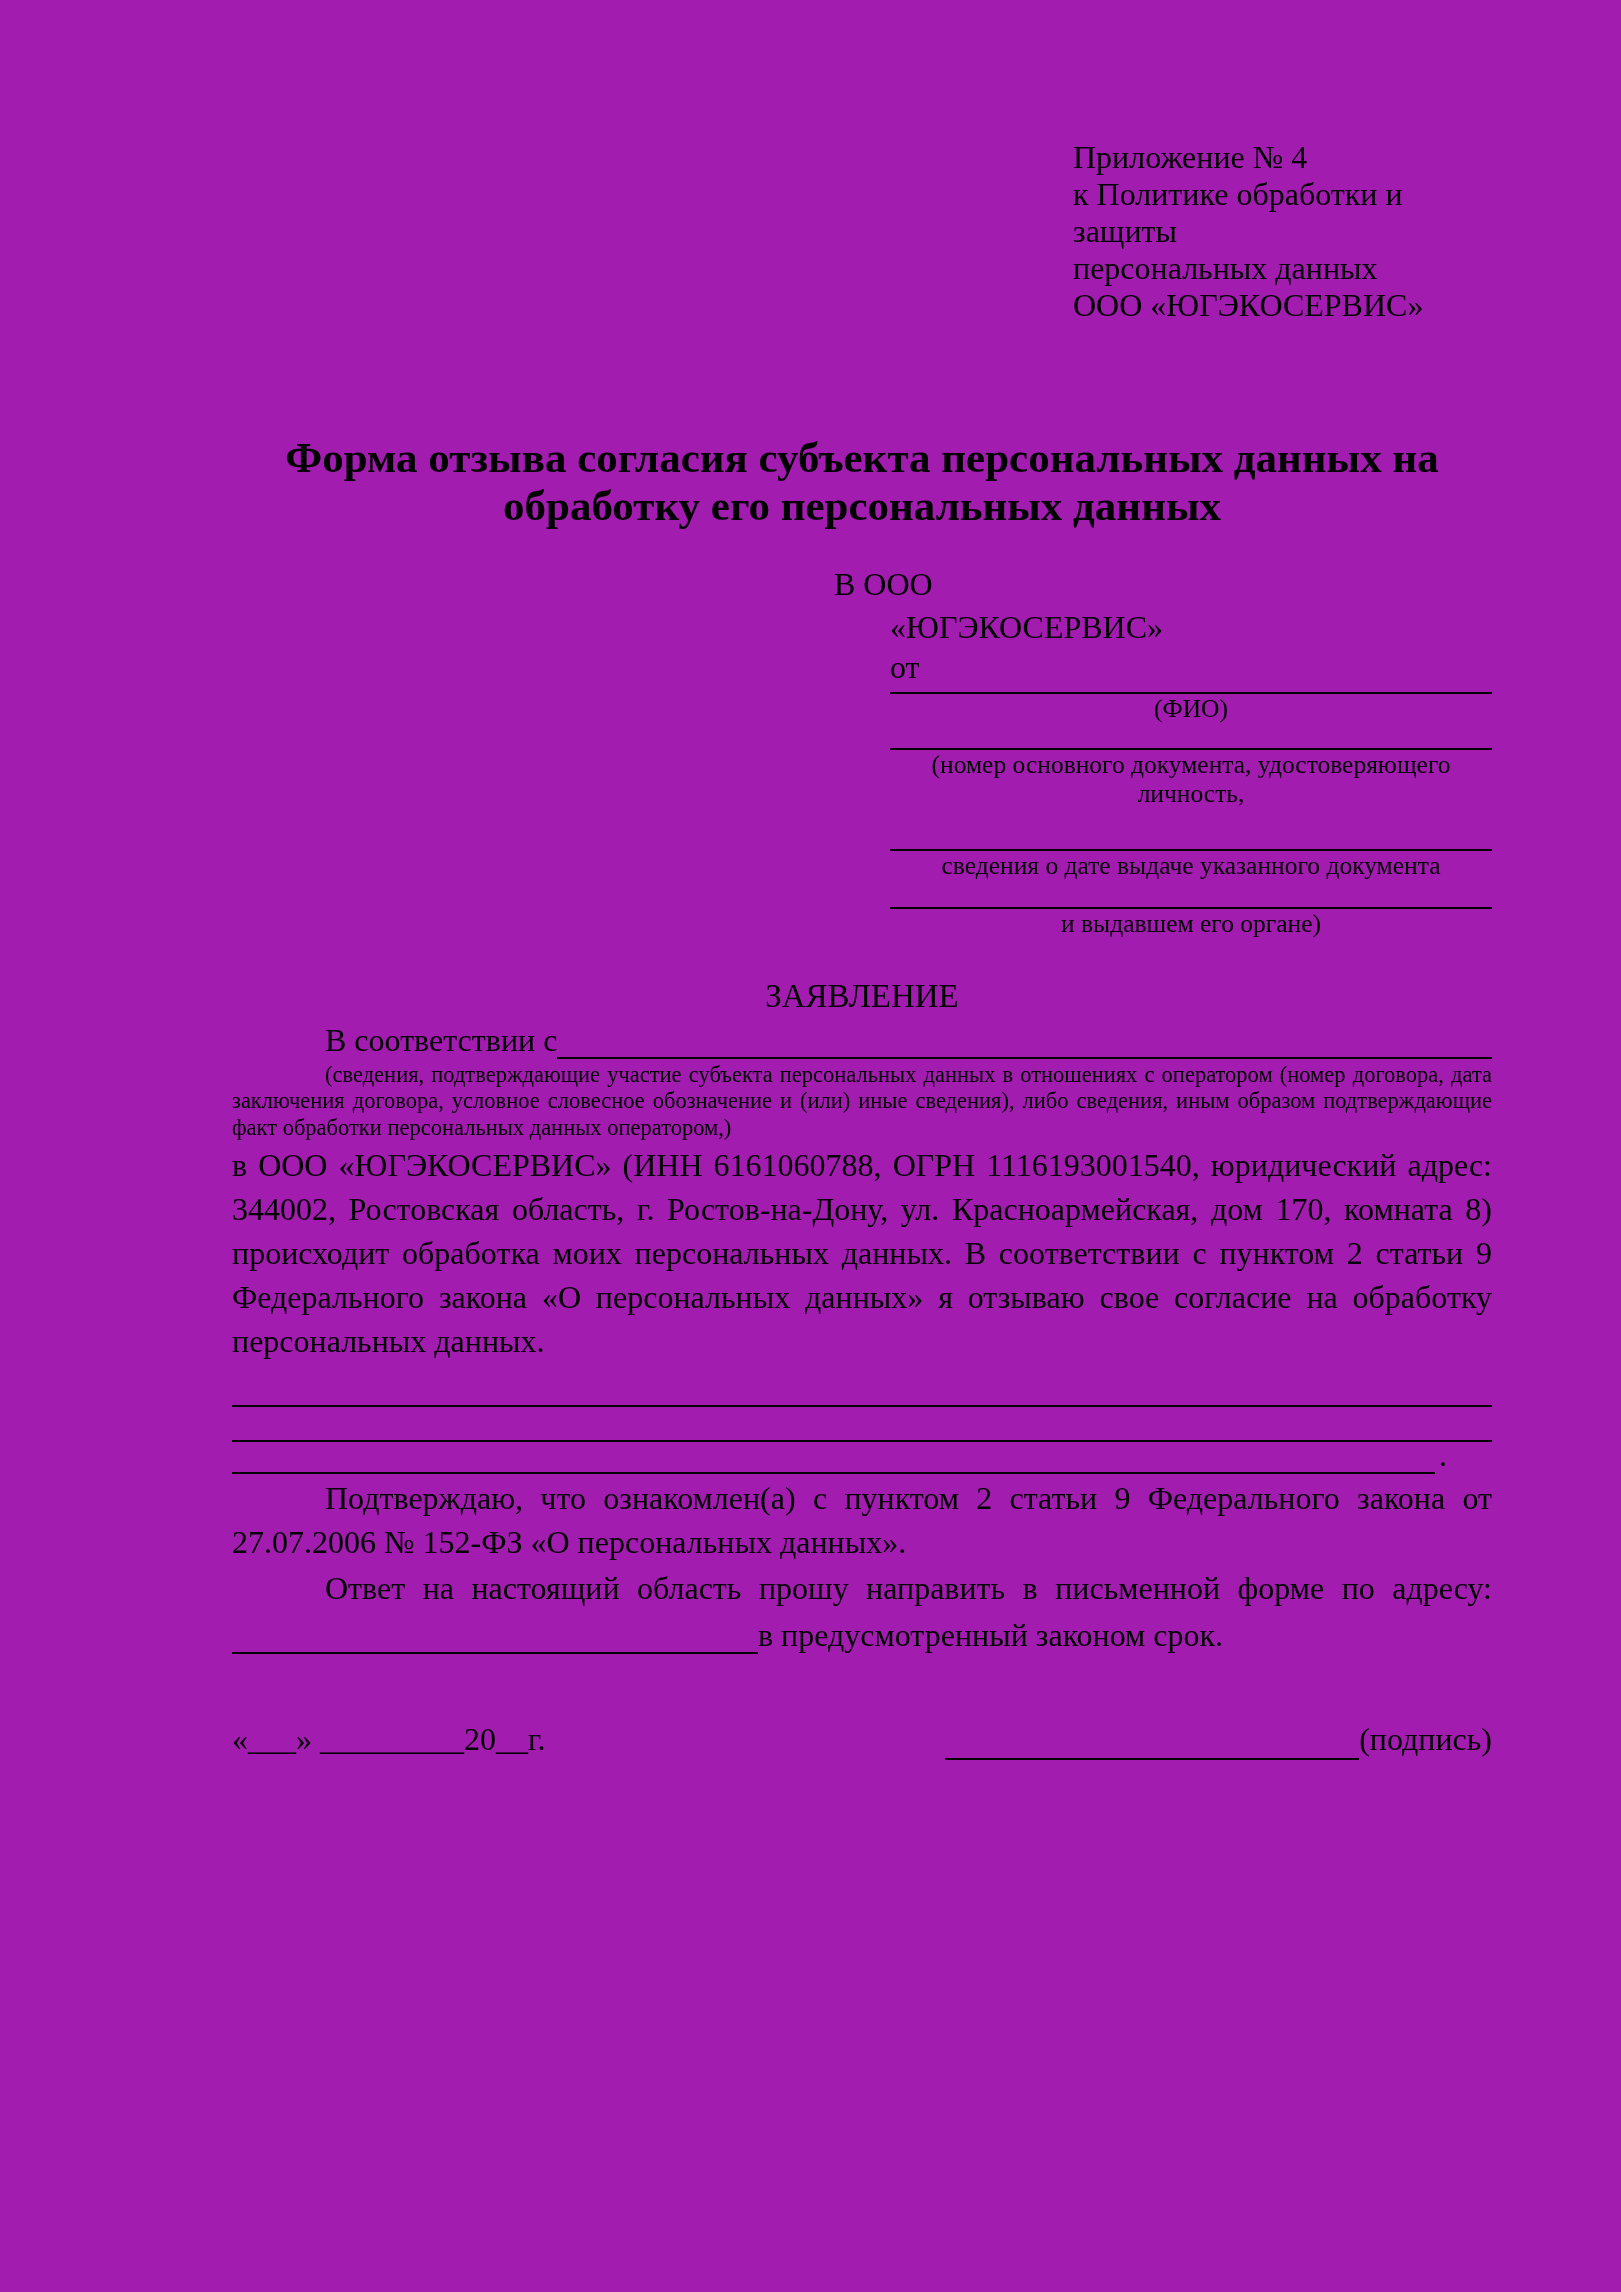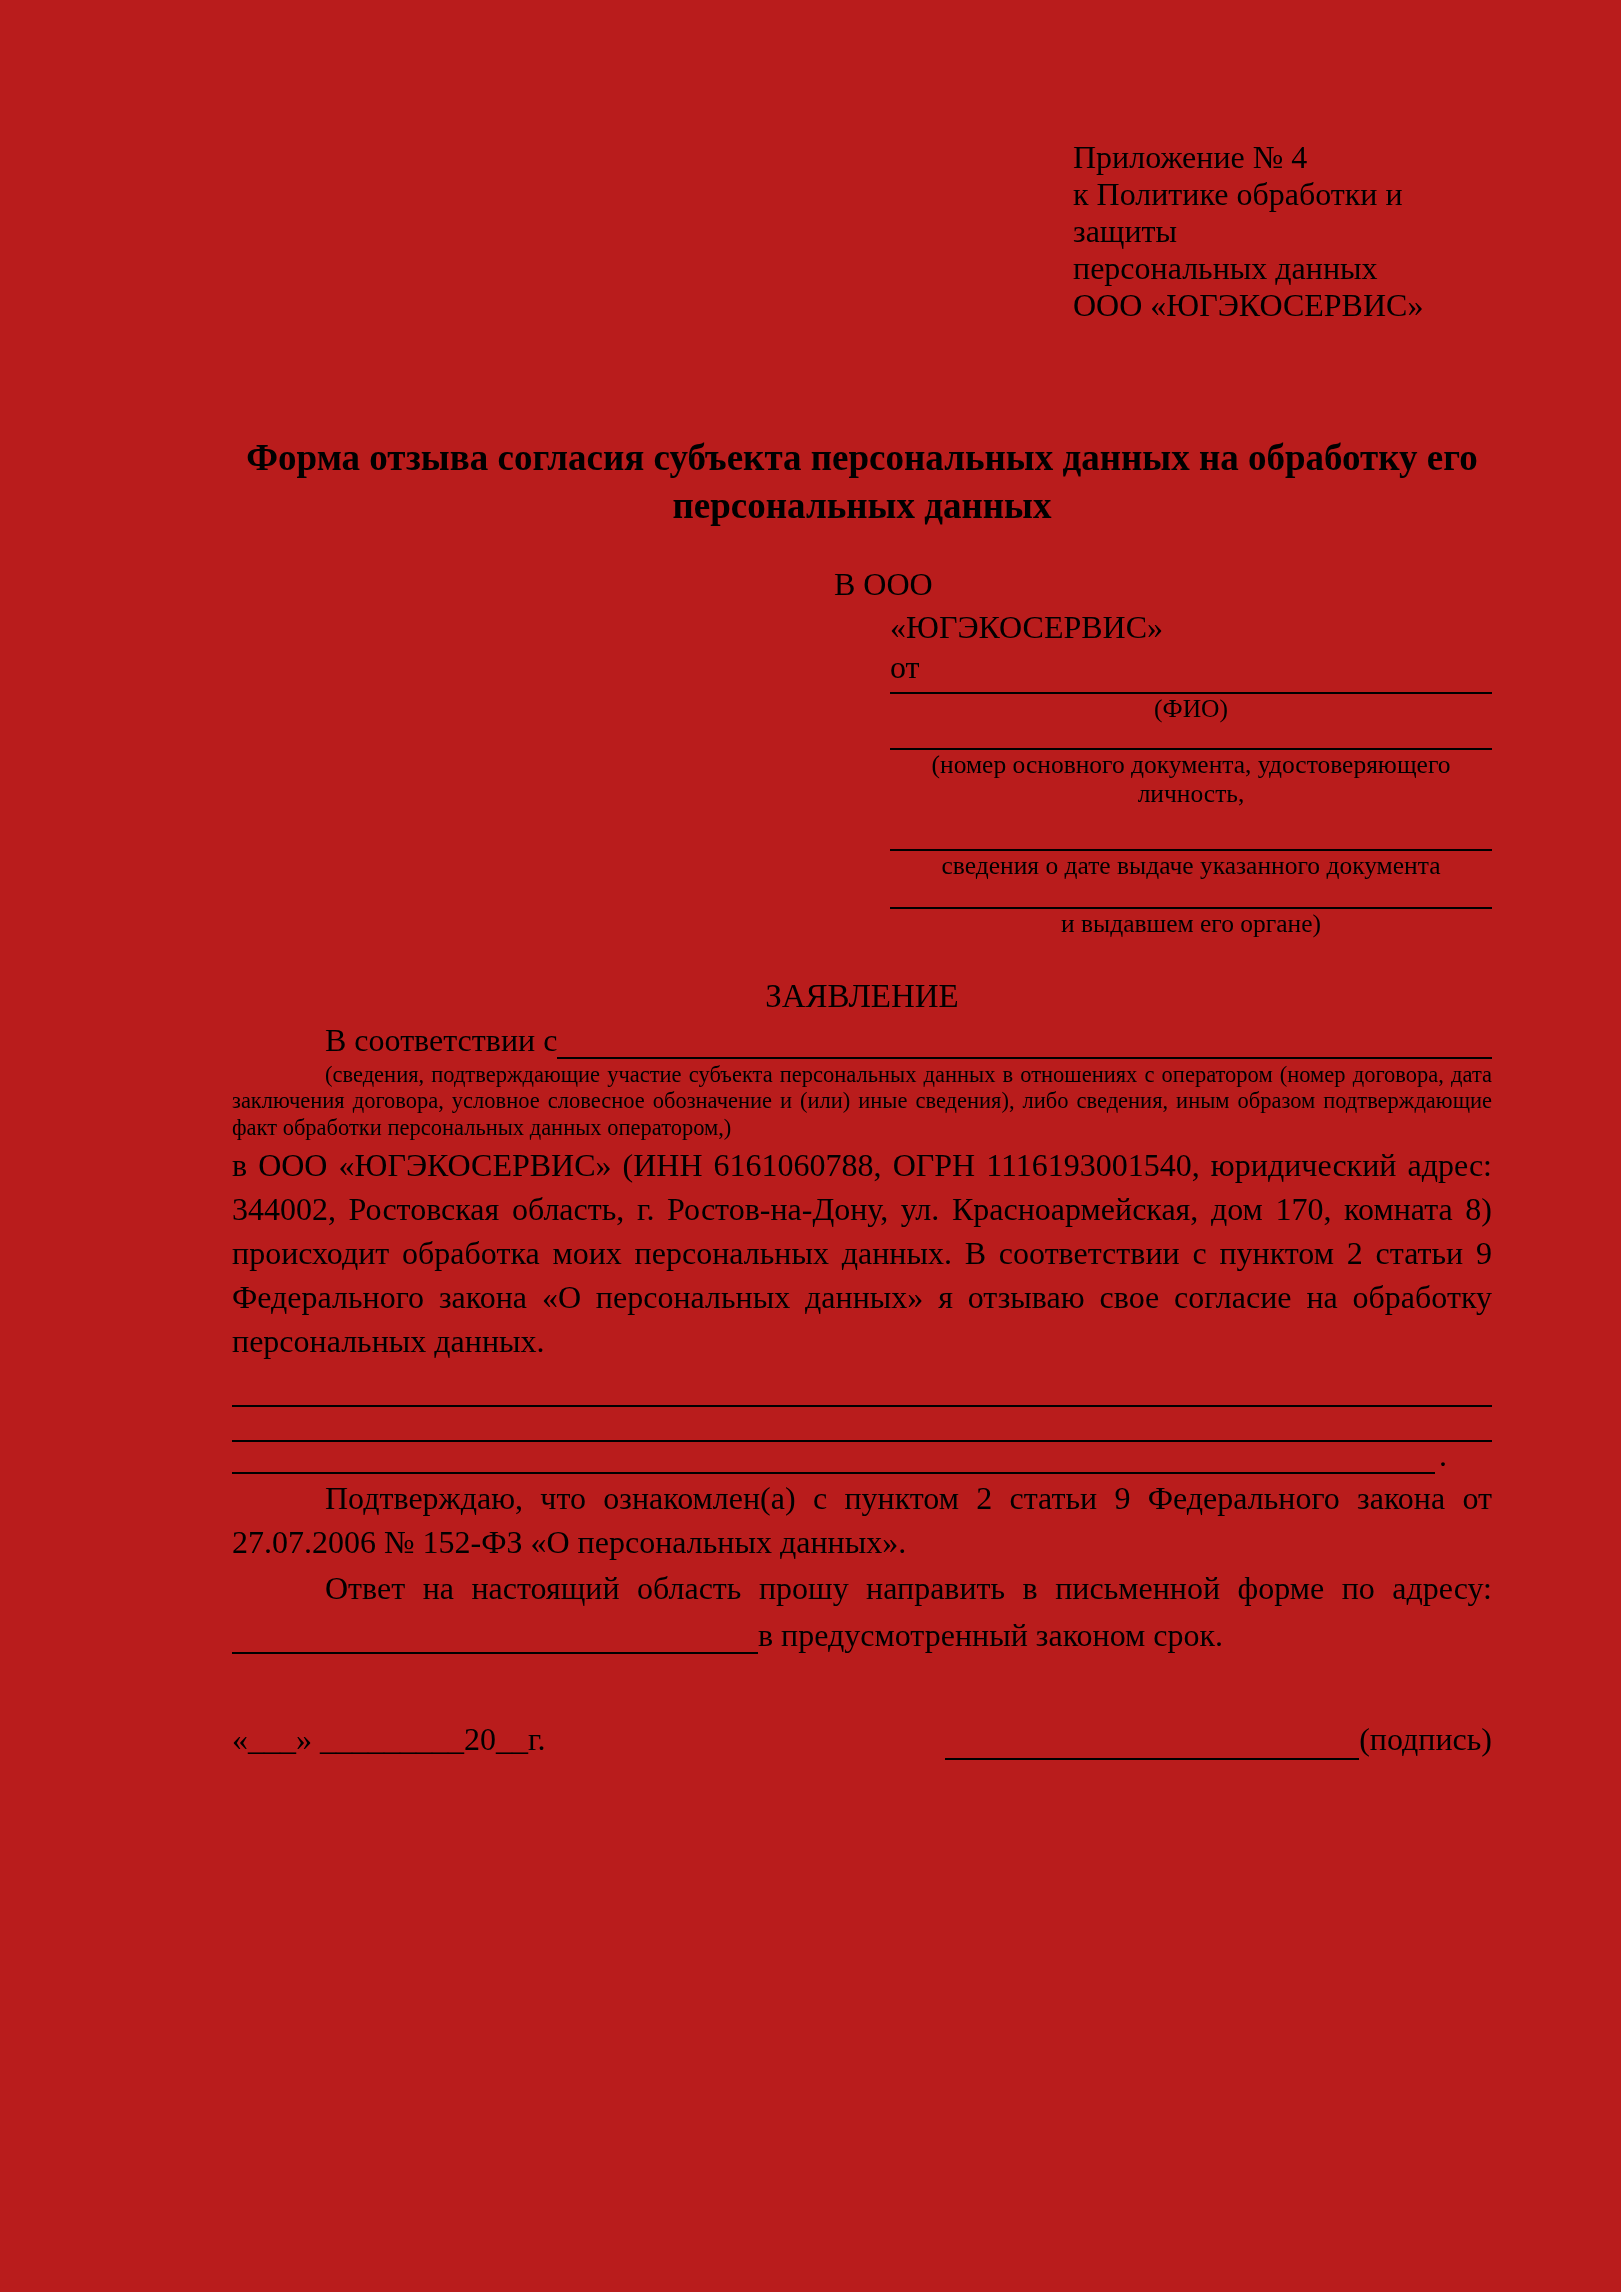--- a/index.html
+++ b/index.html
@@ -1,35 +1,35 @@
 <!DOCTYPE html>
 <html><head>
 <meta charset="utf-8">
 <style>
   * { margin:0; padding:0; box-sizing:border-box; }
   html,body { background:#e8e8e8; }
   .page {
     position:relative;
     width:1621px; height:2293px;
     margin:0 auto;
-    background:#b91c1c;
+    background:#a21caf;
     color:#000000;
     font-family:"Liberation Serif","DejaVu Serif",serif;
   }
   .content {
     position:absolute; left:0; top:0; width:100%; height:100%;
     padding:139px 129px 0 232px;
   }
   
   .hdr { margin-left:841px; font-size:32px; line-height:37px; }
   
   .title {
     margin-top:110px;
     text-align:center;
-    font-size:37px; line-height:48px; font-weight:bold;
+    font-size:43px; line-height:48px; font-weight:bold;
   }
   
   .addr { margin-top:33px; font-size:32px; }
   .addr .a1 { margin-left:602px; line-height:43px; }
   .addr .a2 { margin-left:658px; line-height:43px; }
   .addr .a3 { margin-left:658px; line-height:37px; }
   .field { margin-left:658px; width:602px; }
   .fline { border-bottom:2.9px solid #000; }
   .fline.h1 { height:7.8px; }
   .fline.h2 { height:27.4px; }

